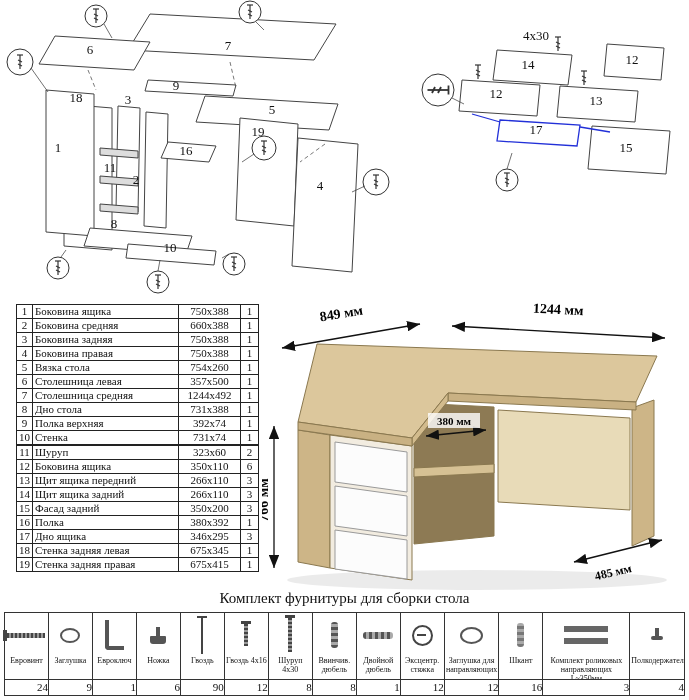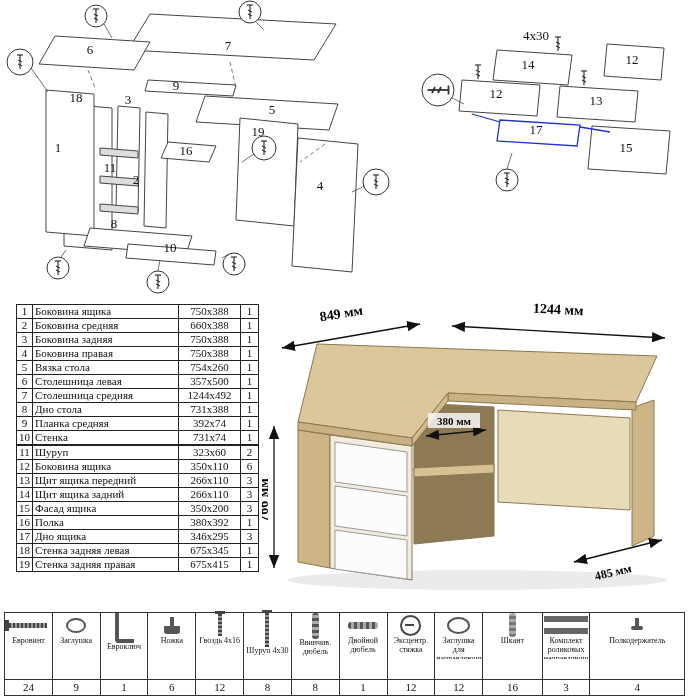--- a/index.html
+++ b/index.html
@@ -30,21 +30,21 @@
   .hw-title{position:absolute;left:0;top:590px;width:689px;text-align:center;font-size:15px;}
   .hw-table{position:absolute;left:4px;top:612px;width:679px;height:82px;border:1px solid #333;
             display:flex;background:#fff;}
   .hw-item{flex:1;display:flex;flex-direction:column;border-right:1px solid #333;min-width:0;}
   .hw-item:last-child{border-right:none;}
   .hw-item:nth-child(11){flex:1.25;}
   .hw-item:nth-child(13){flex:2.0;}
   .hw-item:nth-child(14){flex:1.25;}
   .hw-icon-area{flex:1;display:flex;align-items:center;justify-content:center;}
   .hw-name{height:22px;font-size:8px;line-height:1.1;text-align:center;padding:0 1px;overflow:hidden;}
-  .hw-qty{height:15px;border-top:1px solid #333;text-align:center;font-size:11px;line-height:15px;margin-top:20px;}
+  .hw-qty{height:15px;border-top:1px solid #333;text-align:right;font-size:11px;line-height:15px;}
 
   
   .hw-icon{display:block;position:relative;}
   .confirmat-screw-icon{width:38px;height:5px;background:repeating-linear-gradient(90deg,#444 0 2px,#999 2px 4px);}
   .confirmat-screw-icon::before{content:"";position:absolute;left:-4px;top:-3px;width:4px;height:11px;background:#444;}
   .cap-icon{width:16px;height:11px;border:2px solid #555;border-radius:50%;}
   .hex-key-icon{width:15px;height:26px;border-left:4px solid #555;border-bottom:4px solid #555;border-bottom-left-radius:4px;}
   .foot-icon{width:16px;height:8px;background:#555;border-radius:1px 1px 3px 3px;margin-top:9px;}
   .foot-icon::before{content:"";position:absolute;top:-9px;left:6px;width:4px;height:9px;background:#555;}
   .nail-icon{width:2px;height:38px;background:#444;}
@@ -247,21 +247,21 @@
         <td class="c-qty">1</td>
       </tr>
         <tr>
         <td class="c-n">8</td>
         <td class="c-name">Дно стола</td>
         <td class="c-size">731x388</td>
         <td class="c-qty">1</td>
       </tr>
         <tr>
         <td class="c-n">9</td>
-        <td class="c-name">Планка средняя</td>
+        <td class="c-name">Полка верхняя</td>
         <td class="c-size">392x74</td>
         <td class="c-qty">1</td>
       </tr>
         <tr>
         <td class="c-n">10</td>
         <td class="c-name">Стенка</td>
         <td class="c-size">731x74</td>
         <td class="c-qty">1</td>
       </tr>
         <tr>
@@ -283,21 +283,21 @@
         <td class="c-qty">3</td>
       </tr>
         <tr>
         <td class="c-n">14</td>
         <td class="c-name">Щит ящика задний</td>
         <td class="c-size">266x110</td>
         <td class="c-qty">3</td>
       </tr>
         <tr>
         <td class="c-n">15</td>
-        <td class="c-name">Фасад ящика</td>
+        <td class="c-name">Фасад задний</td>
         <td class="c-size">350x200</td>
         <td class="c-qty">3</td>
       </tr>
         <tr>
         <td class="c-n">16</td>
         <td class="c-name">Полка</td>
         <td class="c-size">380x392</td>
         <td class="c-qty">1</td>
       </tr>
         <tr>
@@ -360,20 +360,21 @@
       <g>
         <text class="dim-text" font-size="14" text-anchor="middle" x="80" y="22" transform="rotate(-9 80 22)">849 мм</text>
         <text class="dim-text" font-size="14" text-anchor="middle" x="296" y="18" transform="rotate(3 296 18)">1244 мм</text>
         <text class="dim-text" font-size="14" text-anchor="middle" x="6" y="204" transform="rotate(-90 6 204)">766 мм</text>
         <text class="dim-text" font-size="11" text-anchor="middle" x="192" y="129">380 мм</text>
         <text class="dim-text" font-size="12" text-anchor="middle" x="352" y="280" transform="rotate(-13 352 280)">485 мм</text>
       </g>
     </svg>
   </div>
 
+  <div class="hw-title">Комплект фурнитуры для сборки стола</div>
   <div class="hw-table">
 
   <div class="hw-item">
       <div class="hw-icon-area">
         <span class="hw-icon confirmat-screw-icon"></span>
       </div>
       <div class="hw-name">Евровинт</div>
       <div class="hw-qty">24</div>
     </div>
       <div class="hw-item">
@@ -392,20 +393,27 @@
     </div>
       <div class="hw-item">
       <div class="hw-icon-area">
         <span class="hw-icon foot-icon"></span>
       </div>
       <div class="hw-name">Ножка</div>
       <div class="hw-qty">6</div>
     </div>
       <div class="hw-item">
       <div class="hw-icon-area">
+        <span class="hw-icon nail-icon"></span>
+      </div>
+      <div class="hw-name">Гвоздь</div>
+      <div class="hw-qty">90</div>
+    </div>
+      <div class="hw-item">
+      <div class="hw-icon-area">
         <span class="hw-icon screw-4x16-icon"></span>
       </div>
       <div class="hw-name">Гвоздь 4х16</div>
       <div class="hw-qty">12</div>
     </div>
       <div class="hw-item">
       <div class="hw-icon-area">
         <span class="hw-icon screw-4x30-icon"></span>
       </div>
       <div class="hw-name">Шуруп 4х30</div>

